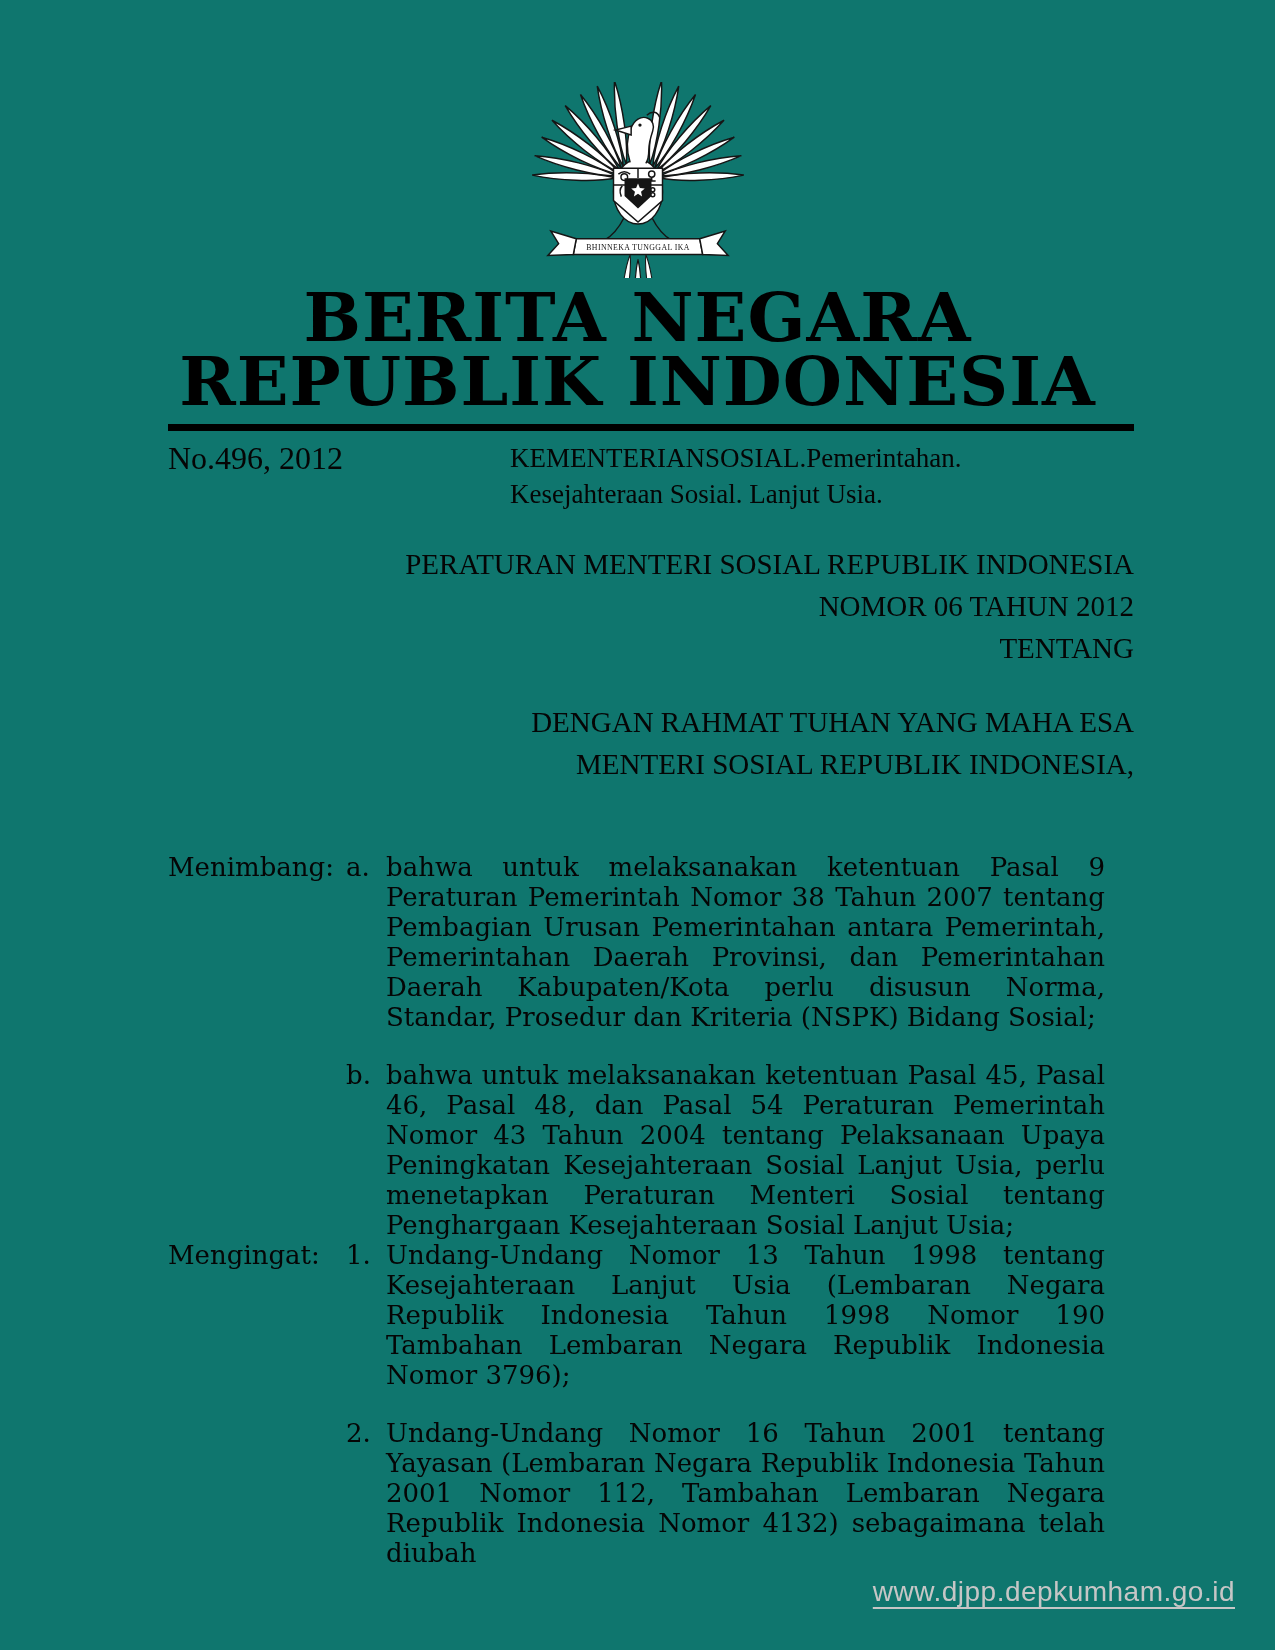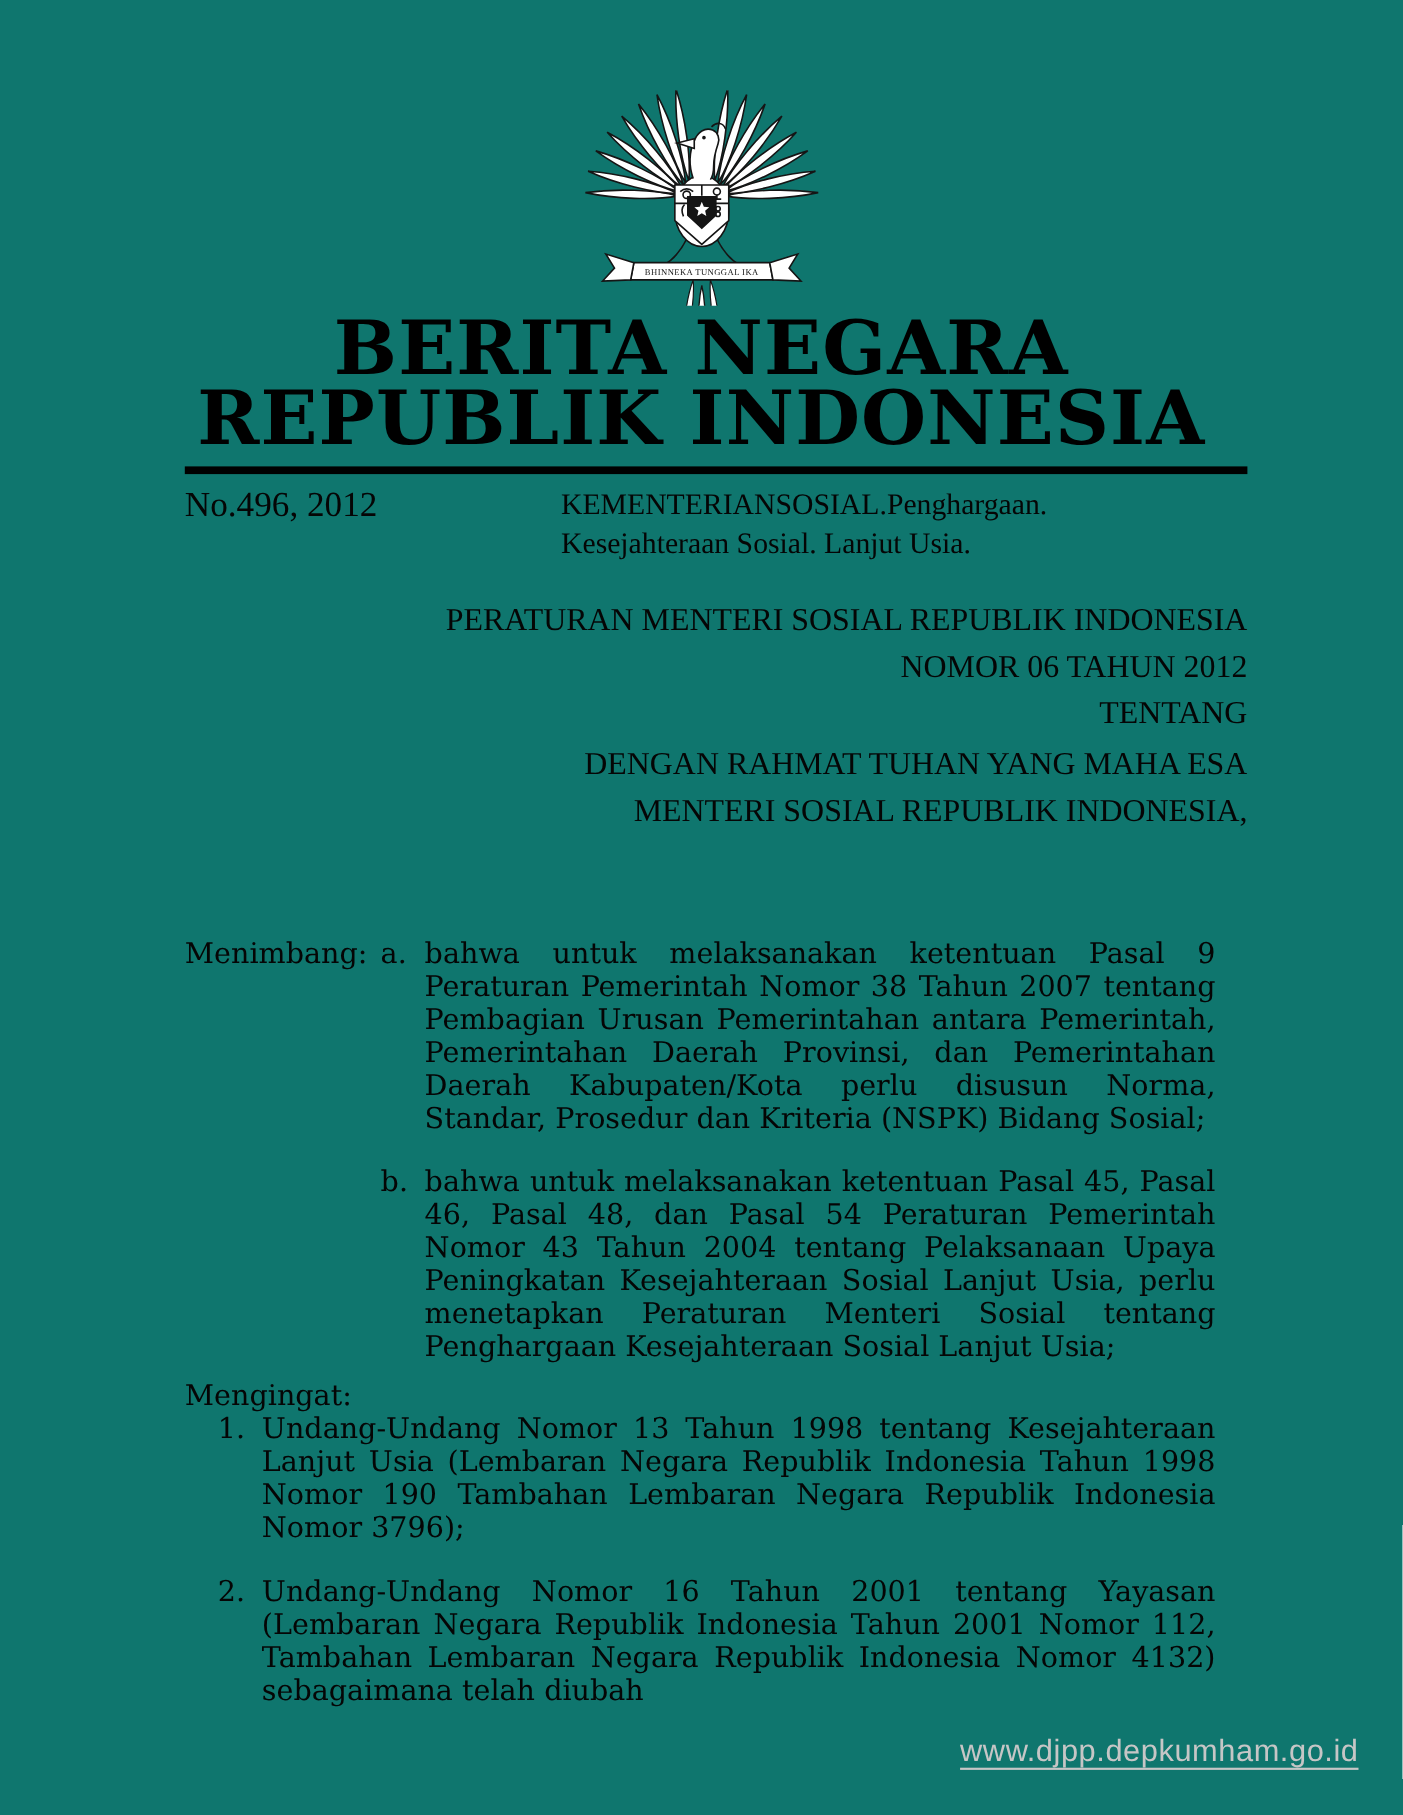--- a/index.html
+++ b/index.html
@@ -43,29 +43,29 @@
   .subject-line1 { display:flex; justify-content:flex-start; }
   .subject-line2 { text-align:left; }
 
   
   .doc-heading {
     position:absolute; top:543px; left:168px; width:966px;
     text-align:right;
     font-family:"Liberation Serif", serif;
     font-size:29px; line-height:42px;
   }
-  .doc-heading .invocation { margin-top:5px; }
+  .doc-heading .invocation { margin-top:32px; }
 
   
   .clauses {
     position:absolute; top:852px; left:168px; width:937px;
     font-size:26px; line-height:30px;
   }
   .clause-row { display:flex; align-items:flex-start;justify-content:center; }
-  .clause-row + .clause-row { margin-top:14px;flex-direction:column; }
+  .clause-row + .clause-row { margin-top:0; }
   .clause-label {
     width:148px; display:flex; justify-content:space-between;
     flex-shrink:0;
   }
   .clause-items { flex:1; margin-left:30px; }
   .clause-item { display:flex; margin-bottom:28px; }
   .clause-item:last-child { margin-bottom:0; }
   .item-marker { width:40px; flex-shrink:0; }
   .item-text { flex:1; text-align:justify; }
 
@@ -153,21 +153,21 @@
   </div>
 
   <div class="masthead-rule"></div>
 
   <div class="mast-row">
     <div class="issue-no">No.496, 2012</div>
     <div class="subject-col">
       <div class="subject-line1">
         <span>KEMENTERIAN</span>
         <span>SOSIAL.</span>
-        <span>Penghargaan.</span>
+        <span>Pemerintahan.</span>
       </div>
       <div class="subject-line2">Kesejahteraan Sosial. Lanjut Usia.</div>
     </div>
   </div>
 
   <div class="doc-heading">
     <div>PERATURAN  MENTERI SOSIAL REPUBLIK INDONESIA</div>
     <div>NOMOR 06 TAHUN 2012</div>
     <div>TENTANG</div>
     <div class="invocation">DENGAN RAHMAT TUHAN YANG MAHA ESA</div>

